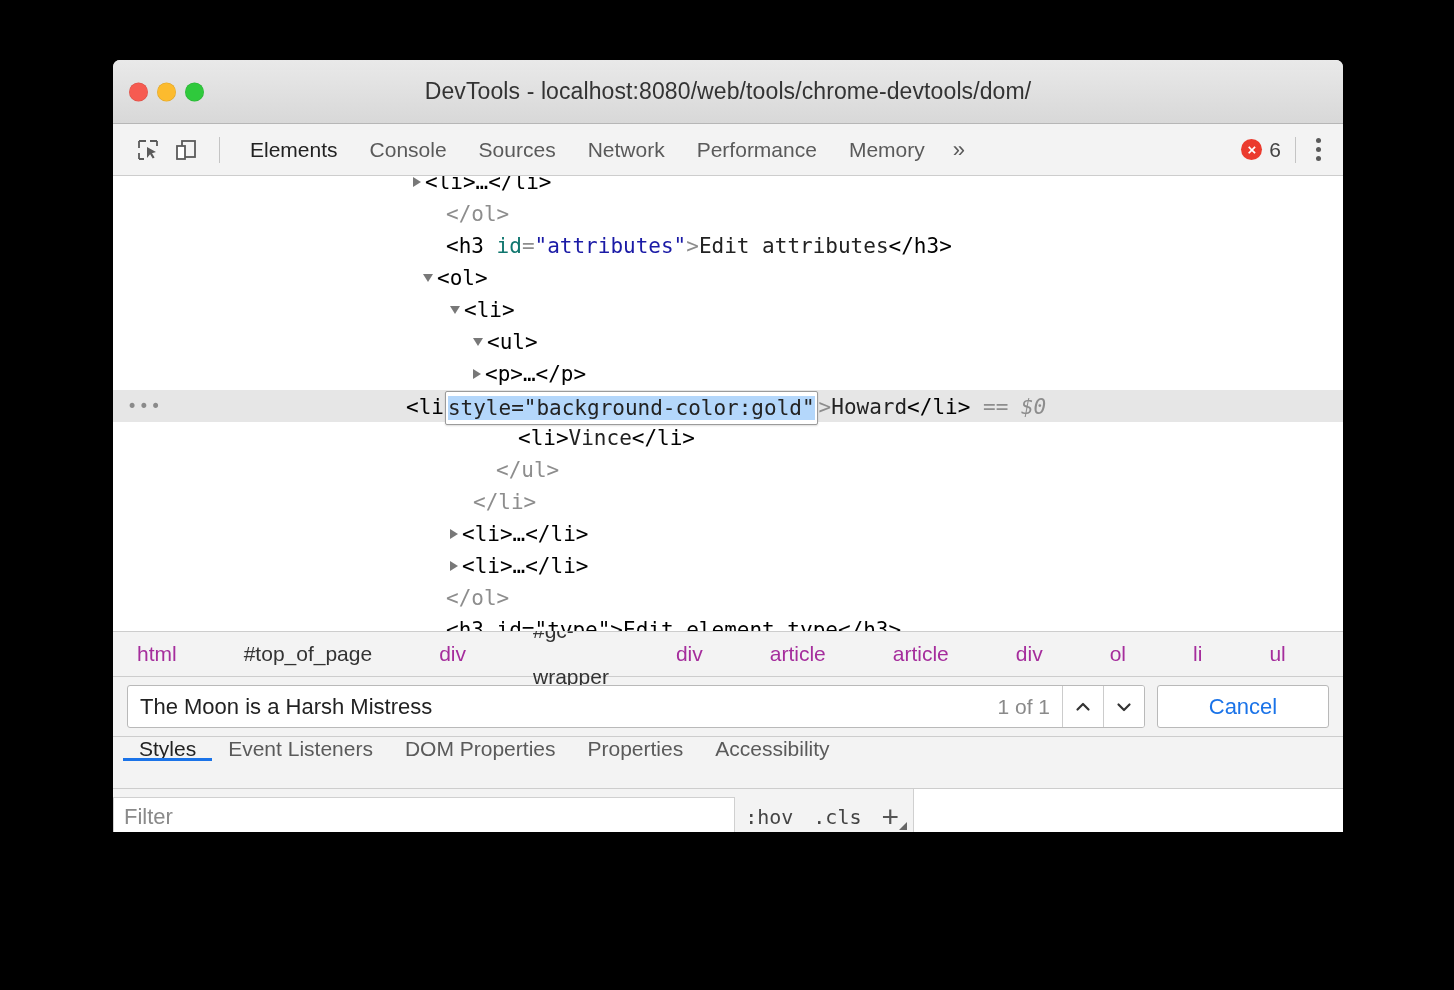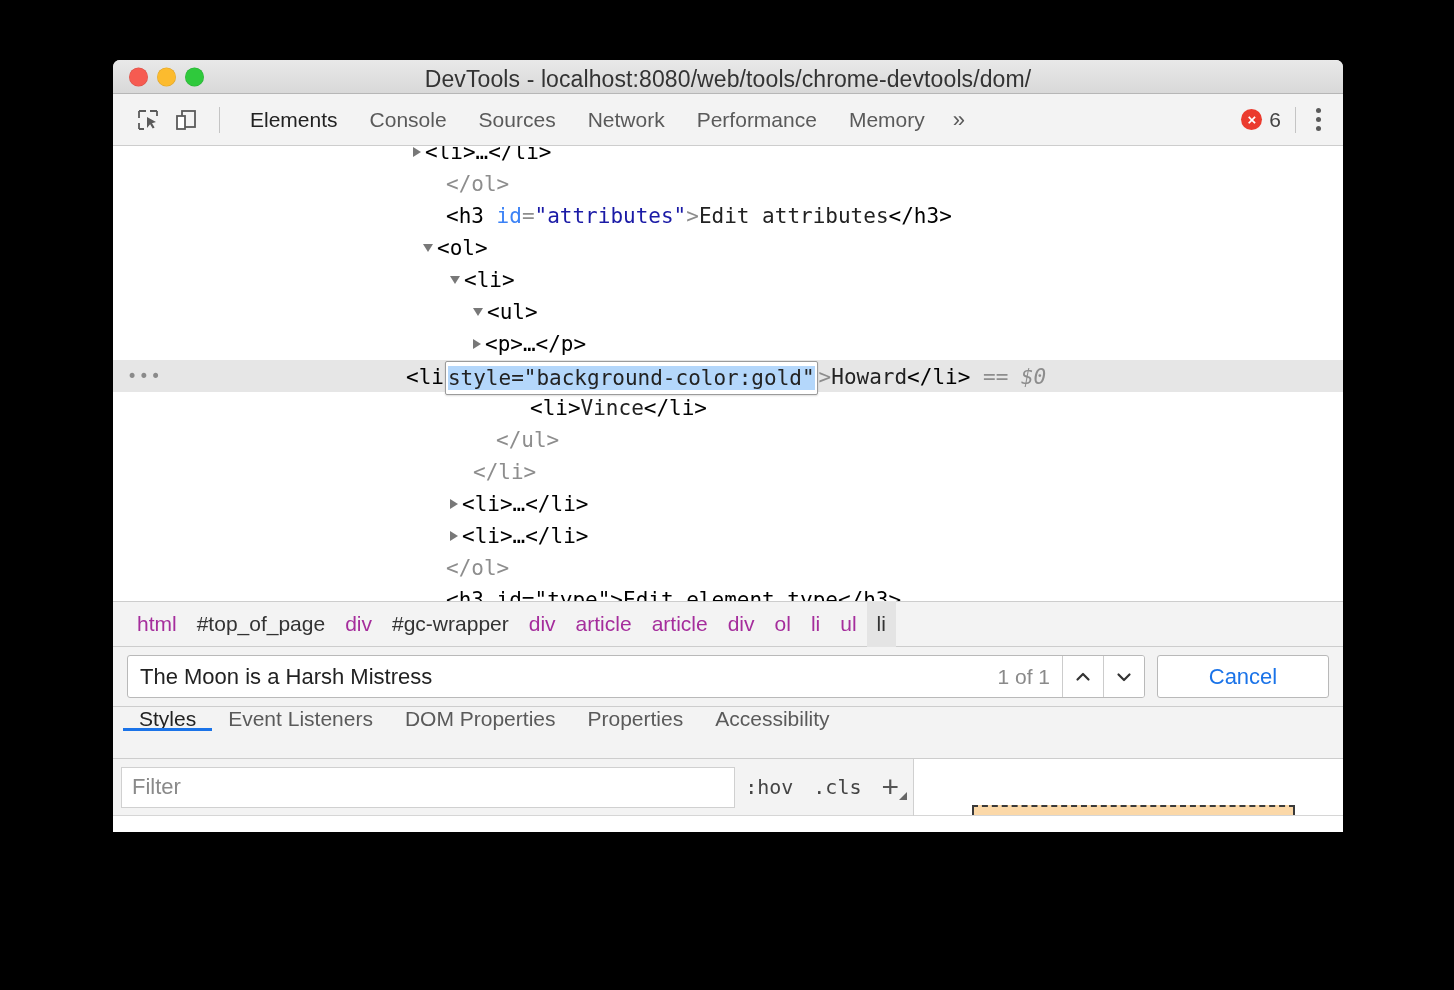--- a/index.html
+++ b/index.html
@@ -18,24 +18,24 @@
     width: 1230px; height: 772px;
     background: #fff;
     border-radius: 7px 7px 0 0;
     overflow: hidden;
     box-shadow: 0 0 0 1px rgba(0,0,0,.18);
   }
 
   
   .titlebar {
     position: relative;
-    height: 34px;
+    height: 64px;
     background: linear-gradient(#e9e9e9, #d8d8d8);
     border-bottom: 1px solid #b6b6b6;
-    display: flex; align-items: flex-end;
+    display: flex; align-items: center;
   }
   .lights { position: absolute; left: 16px; top: 50%; transform: translateY(-50%); display: flex; gap: 9px; }
   .light { width: 19px; height: 19px; border-radius: 50%; }
   .light.red    { background: #f65b51; box-shadow: inset 0 0 0 .5px rgba(0,0,0,.12); }
   .light.yellow { background: #fcbb2e; box-shadow: inset 0 0 0 .5px rgba(0,0,0,.12); }
   .light.green  { background: #2fc93c; box-shadow: inset 0 0 0 .5px rgba(0,0,0,.12); }
   .title {
     width: 100%; text-align: center;
     font-size: 23px; color: #333;
     letter-spacing: .1px;
@@ -108,21 +108,21 @@
   }
   .tri.open {
     border-left: 5.5px solid transparent;
     border-right: 5.5px solid transparent;
     border-top: 8px solid #787878;
     border-bottom: 0;
     vertical-align: 3px;
   }
   .tag { color: #000000; }
   .punct { color: #8d8d8d; }
-  .attr { color: #3b82f6; margin-top: 16px; }
+  .attr { color: #0f766e; margin-top: 16px; }
   .val { color: #1a1aa6; }
   .txt { color: #222; }
   .ref { color: #8d8d8d; font-style: italic; }
   .eq { color: #8d8d8d; }
   .editbox {
     display: inline-block;
     background: #fff;
     border: 1px solid #9b9b9b;
     border-radius: 2px;
     padding: 0 2px;
@@ -134,20 +134,21 @@
 
   
   .crumbs {
     height: 46px;
     background: #f3f3f3;
     border-top: 1px solid #cdcdcd;
     border-bottom: 1px solid #cdcdcd;
     display: flex; align-items: center;
     padding-left: 14px;
     font-size: 21px;
+    gap: 47px;
   }
   .crumb { padding: 0 10px; color: #a52d9c; line-height: 46px; }
   .crumb.id { color: #333; }
   .crumb.active { background: #e4e4e4; color: #333; }
 
   
   .searchbar {
     height: 60px;
     background: #f3f3f3;
     border-bottom: 1px solid #cdcdcd;
@@ -209,21 +210,21 @@
 
   
   .stylespane { display: flex; height: 57px; background: #fff; }
   .filterrow {
     flex: 0 0 800px;
     display: flex; align-items: center;
     border-bottom: 1px solid #d6d6d6;
     background: #f3f3f3;
   }
   .filterinput {
-    flex: 1; height: 41px; margin: 5px 0 5px 8px;
+    flex: 1; height: 41px; margin: 5px 0 5px 0;
     background: #fff; border: 1px solid #d0d0d0;
     display: flex; align-items: center;
     padding: 0 10px;
     font-size: 22px; color: #8a8a8a;
   }
   .togglebtn {
     font-family: "DejaVu Sans Mono", monospace;
     font-size: 20px; color: #444;
     padding: 0 10px;
   }
@@ -334,21 +335,21 @@
       </div>
 
       <div class="row" style="padding-left:360px;">
         <span class="tri"></span><span class="tag">&lt;p&gt;…&lt;/p&gt;</span>
       </div>
 
       <div class="row sel" style="padding-left:293px;">
         <span class="gut">•••</span><span class="tag">&lt;li</span><span class="editbox"><span class="seltext">style="background-color:gold"</span></span><span class="punct">&gt;</span><span class="txt">Howard</span><span class="tag">&lt;/li&gt;</span>&nbsp;<span class="eq">==</span>&nbsp;<span class="ref">$0</span>
       </div>
 
-      <div class="row" style="padding-left:405px;margin-left:12px;">
+      <div class="row" style="padding-left:405px;">
         <span class="tag">&lt;li&gt;</span><span class="txt">Vince</span><span class="tag">&lt;/li&gt;</span>
       </div>
 
       <div class="row" style="padding-left:383px;">
         <span class="punct">&lt;/ul&gt;</span>
       </div>
 
       <div class="row" style="padding-left:360px;">
         <span class="punct">&lt;/li&gt;</span>
       </div>

